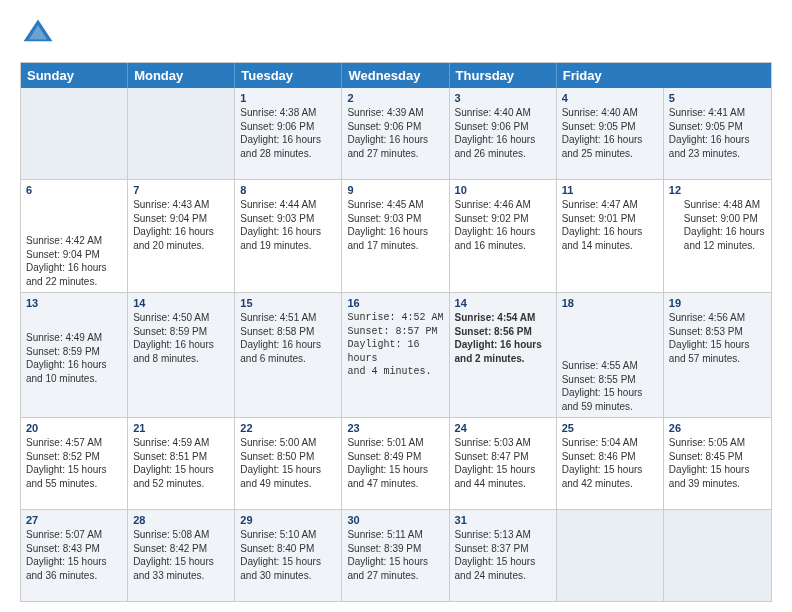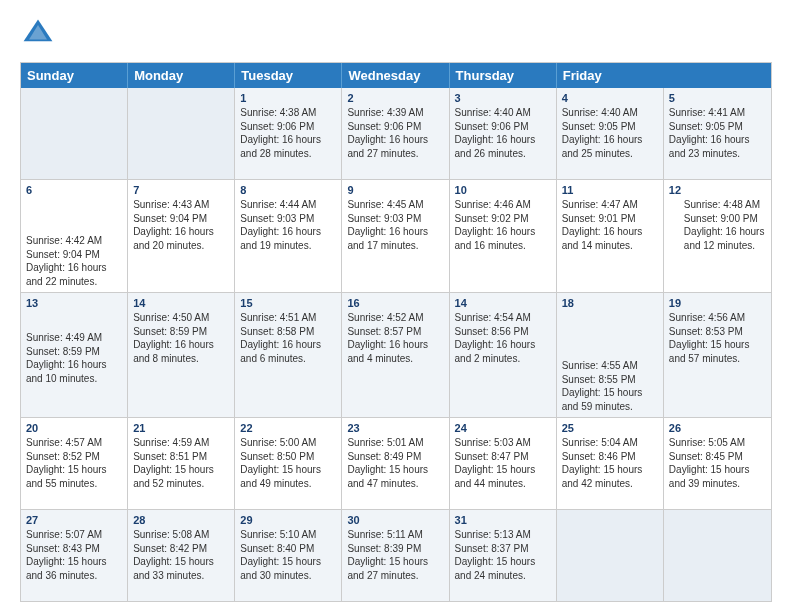--- a/index.html
+++ b/index.html
@@ -250,28 +250,28 @@
           </div>
           <div class="cal-cell alt-row">
             <div class="day-num">15</div>
             <div class="cell-text" style="white-space: pre-line;">Sunrise: 4:51 AM
 Sunset: 8:58 PM
 Daylight: 16 hours
 and 6 minutes.</div>
           </div>
           <div class="cal-cell alt-row">
             <div class="day-num">16</div>
-            <div class="cell-text" style="white-space: pre-line;">Sunrise: 4:52 AM
+            <div class="cell-text" style="white-space: pre-line; font-family: Liberation Mono, monospace;">Sunrise: 4:52 AM
 Sunset: 8:57 PM
 Daylight: 16 hours
 and 4 minutes.</div>
           </div>
           <div class="cal-cell alt-row">
             <div class="day-num">14</div>
-            <div class="cell-text" style="white-space: pre-line;">Sunrise: 4:54 AM
+            <div class="cell-text" style="white-space: pre-line; font-weight: bold;">Sunrise: 4:54 AM
 Sunset: 8:56 PM
 Daylight: 16 hours
 and 2 minutes.</div>
           </div>
           <div class="cal-cell alt-row">
             <div class="day-num">18</div>
             <div class="cell-text" style="white-space: pre-line; margin-top: 48px;">Sunrise: 4:55 AM
 Sunset: 8:55 PM
 Daylight: 15 hours
 and 59 minutes.</div>

